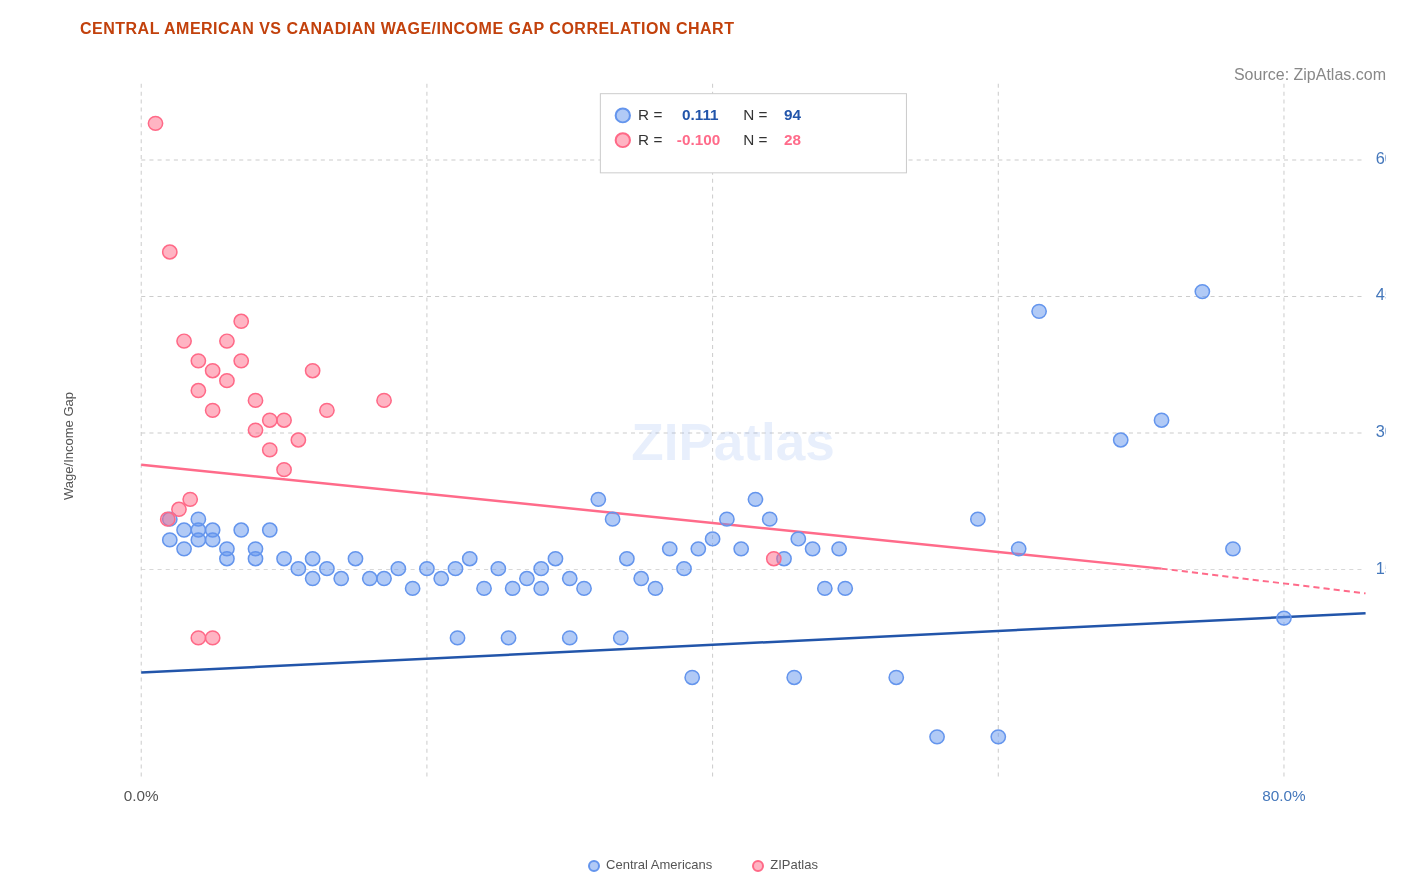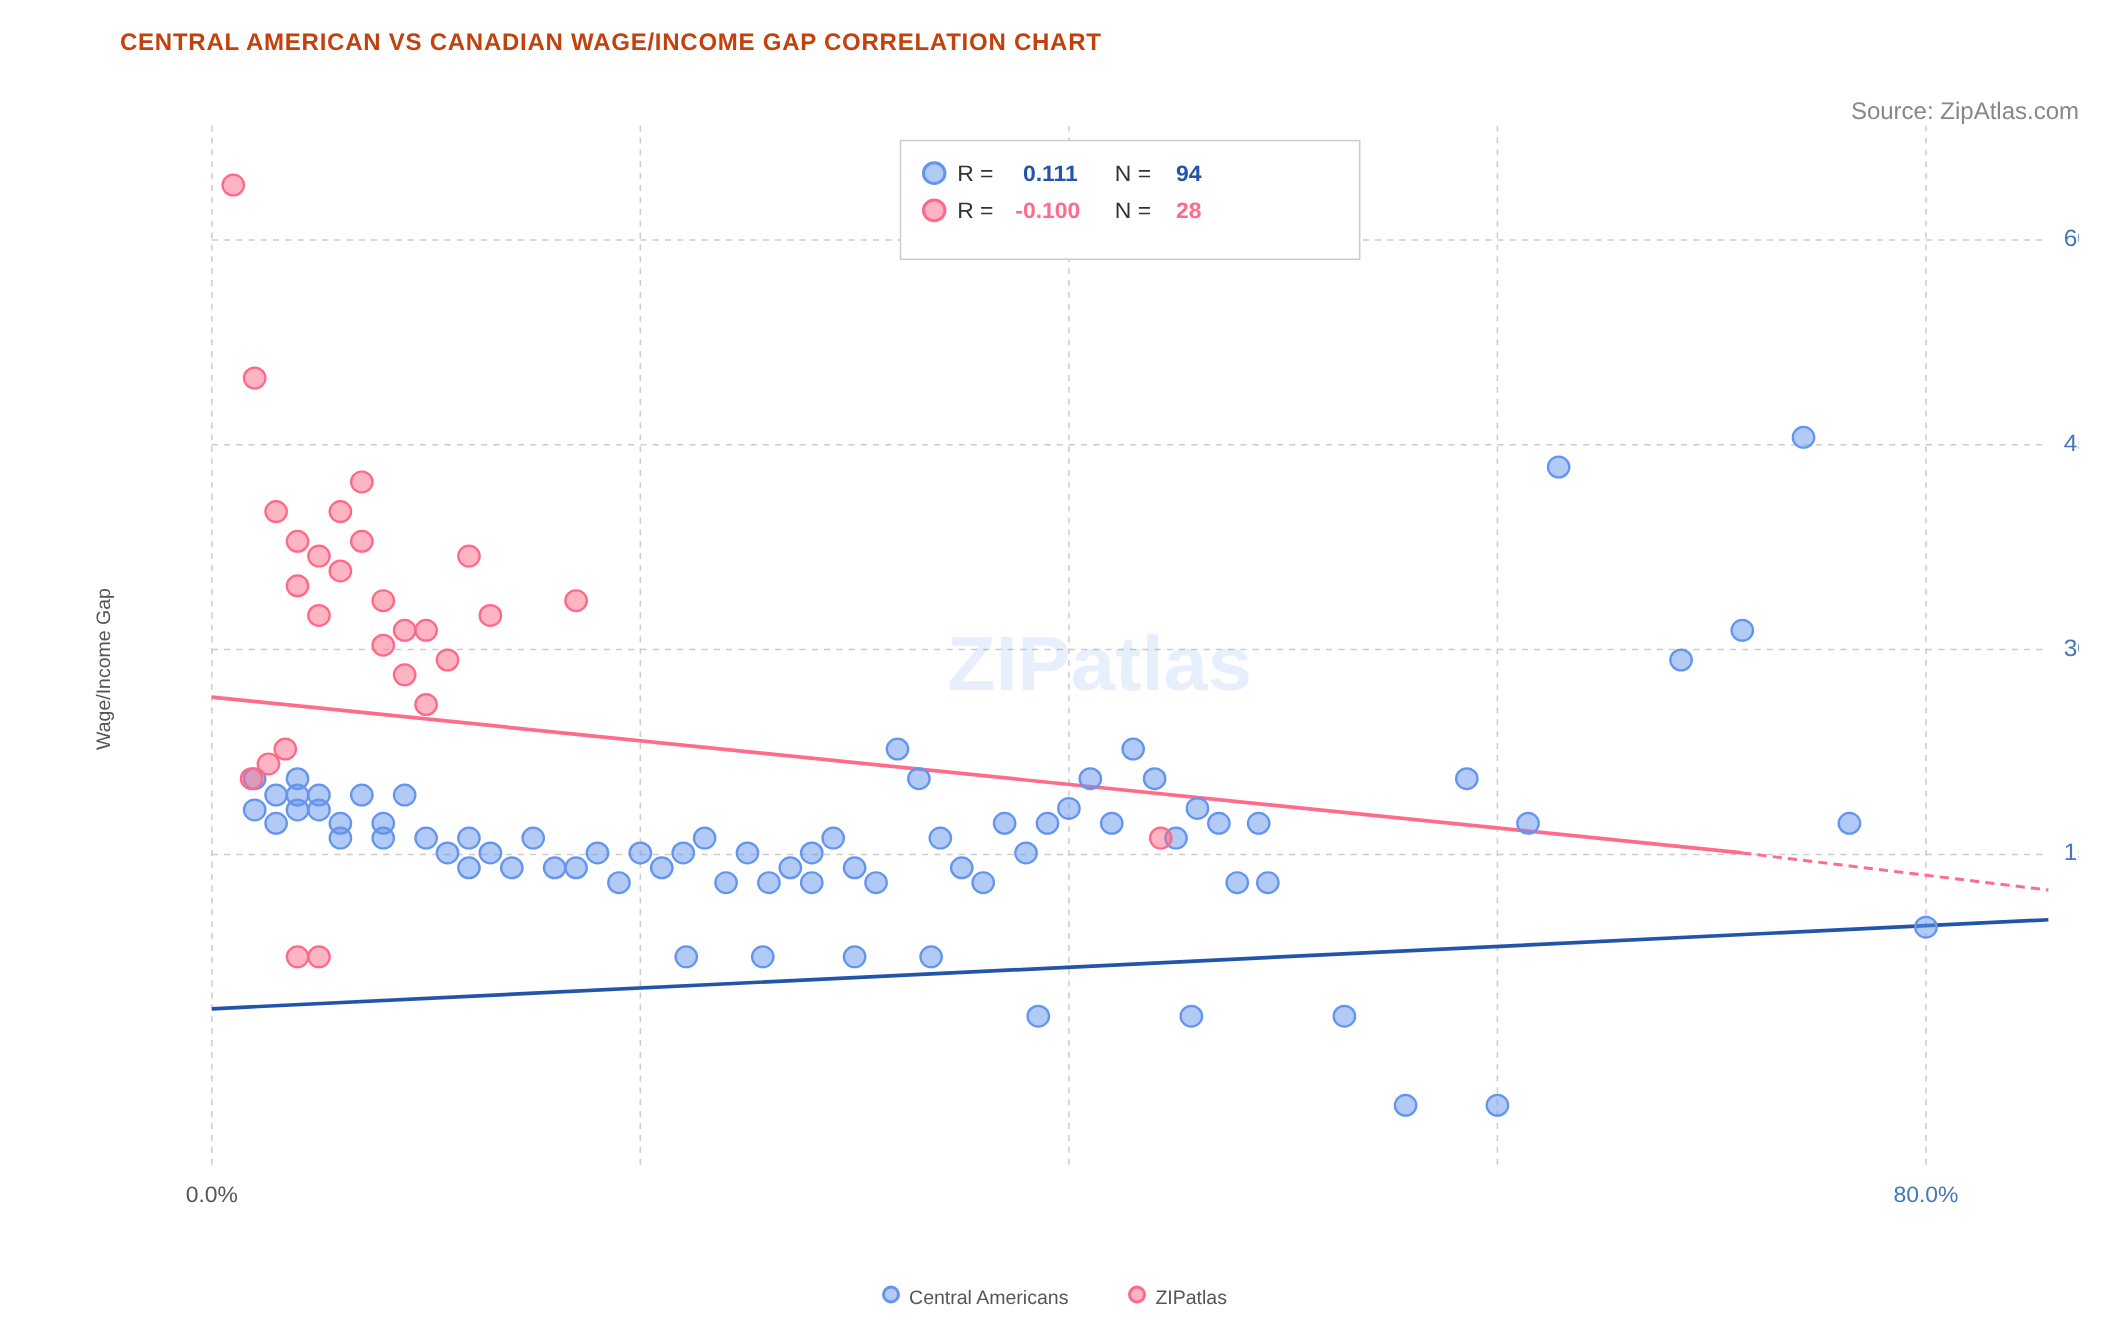--- a/index.html
+++ b/index.html
@@ -62,21 +62,21 @@
       left: 0;
       right: 0;
       display: flex;
       justify-content: center;
       gap: 40px;
       font-size: 13px;
       color: #555;
     }
     .bottom-label-item {
       display: flex;
-      align-items: flex-start;
+      align-items: flex-end;
       gap: 6px;
     }
     .y-axis-label {
       position: absolute;
       left: 15px;
       top: 50%;
       transform: translateY(-50%) rotate(-90deg);
       font-size: 13px;
       color: #555;
       white-space: nowrap;

